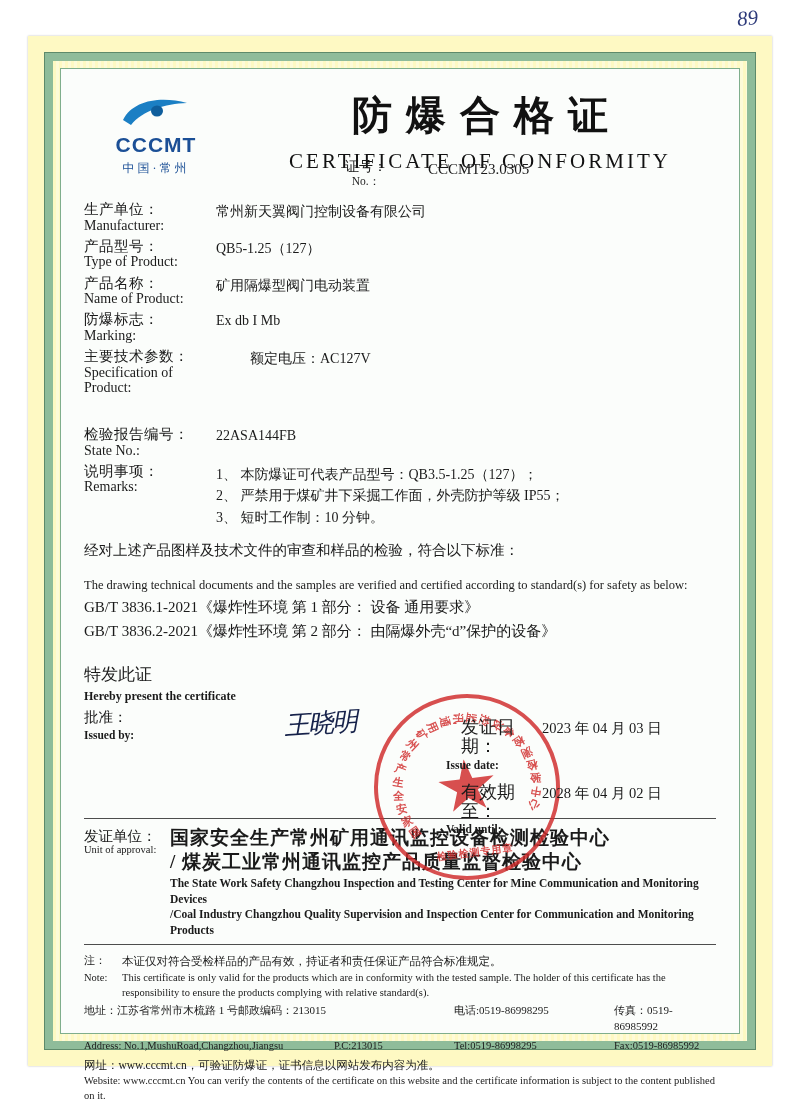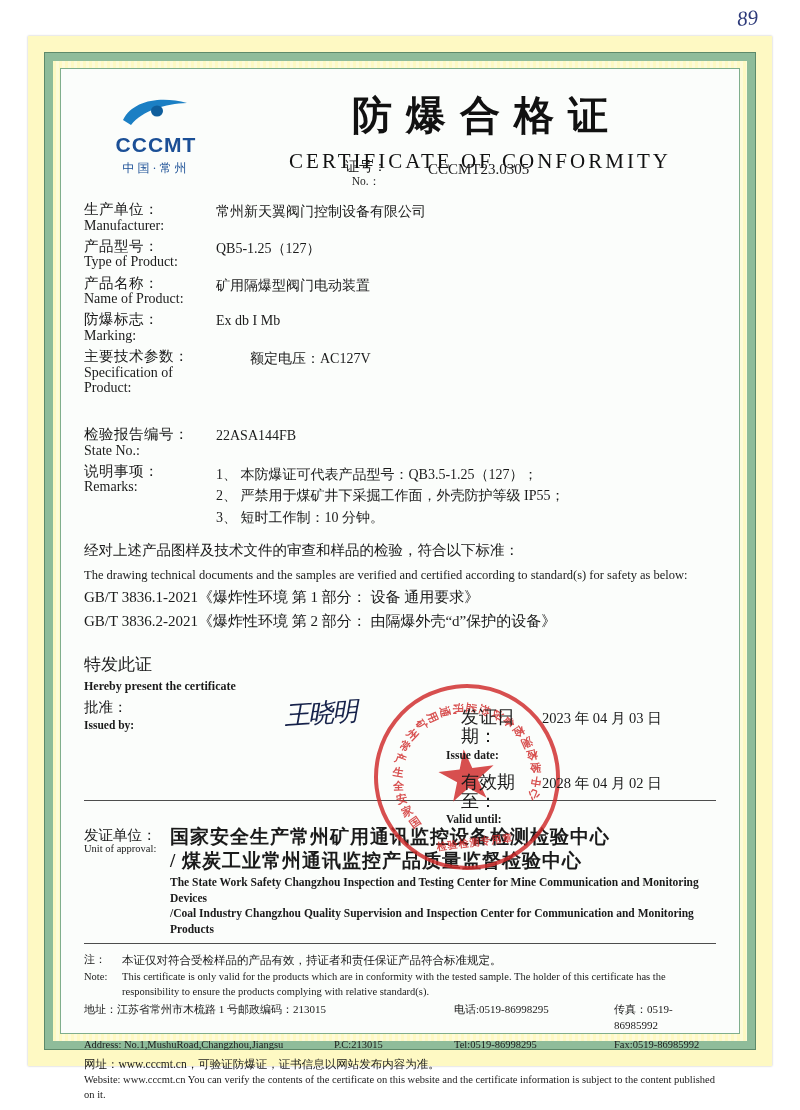--- a/index.html
+++ b/index.html
@@ -172,21 +172,21 @@
   .remarks-list {
     font-size: 14px;
     line-height: 1.55;
   }
   .remarks-list div { white-space: nowrap; }
   
   .standards {
     margin-top: 12px;
   }
   .std-cn { font-size: 14.5px; }
-  .std-en { font-size: 12.5px; margin-top: 8px; }
+  .std-en { font-size: 12.5px; margin-top: 18px; }
   .std-item { font-size: 15px; margin-top: 5px; }
   
   .hereby { margin-top: 22px; }
   .hereby .cn { font-size: 17px; }
   .hereby .en { font-size: 12px; margin-top: 3px; font-weight: bold; }
   .approve {
     margin-top: 6px;
     position: relative;
     height: 74px;
   }
@@ -268,23 +268,23 @@
     left: 0; right: 0;
     bottom: 16px;
     text-align: center;
     color: #d02a2a;
     font-size: 10px;
     font-weight: bold;
     letter-spacing: 1px;
   }
   
   .issuer {
-    margin-top: 26px;
+    margin-top: 34px;
     border-top: 1.5px solid #4d4d4d;
-    padding-top: 24px;
+    padding-top: 7px;
     display: flex;
     align-items: flex-start;
   }
   .issuer-lab {
     width: 86px;
     flex: 0 0 86px;
     line-height: 1.15;
     padding-top: 2px;
   }
   .issuer-lab .cn { font-size: 14.5px; }

